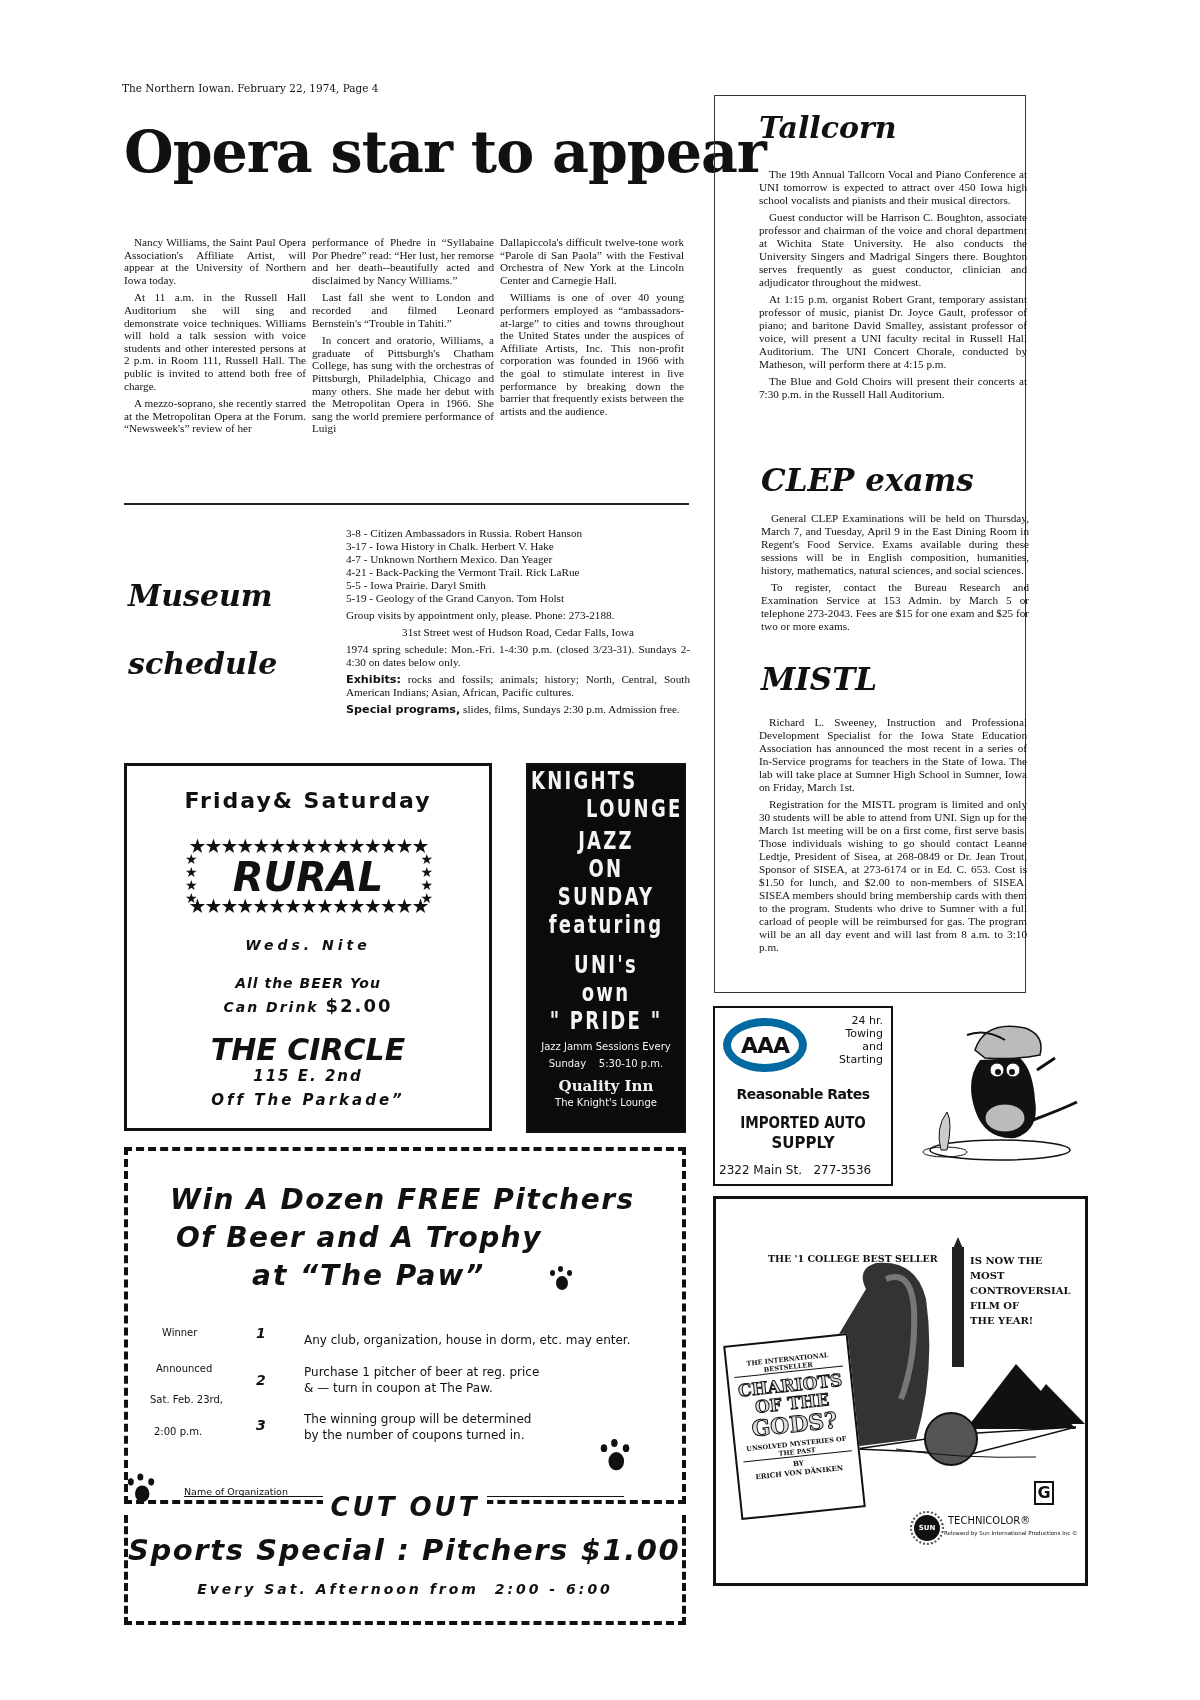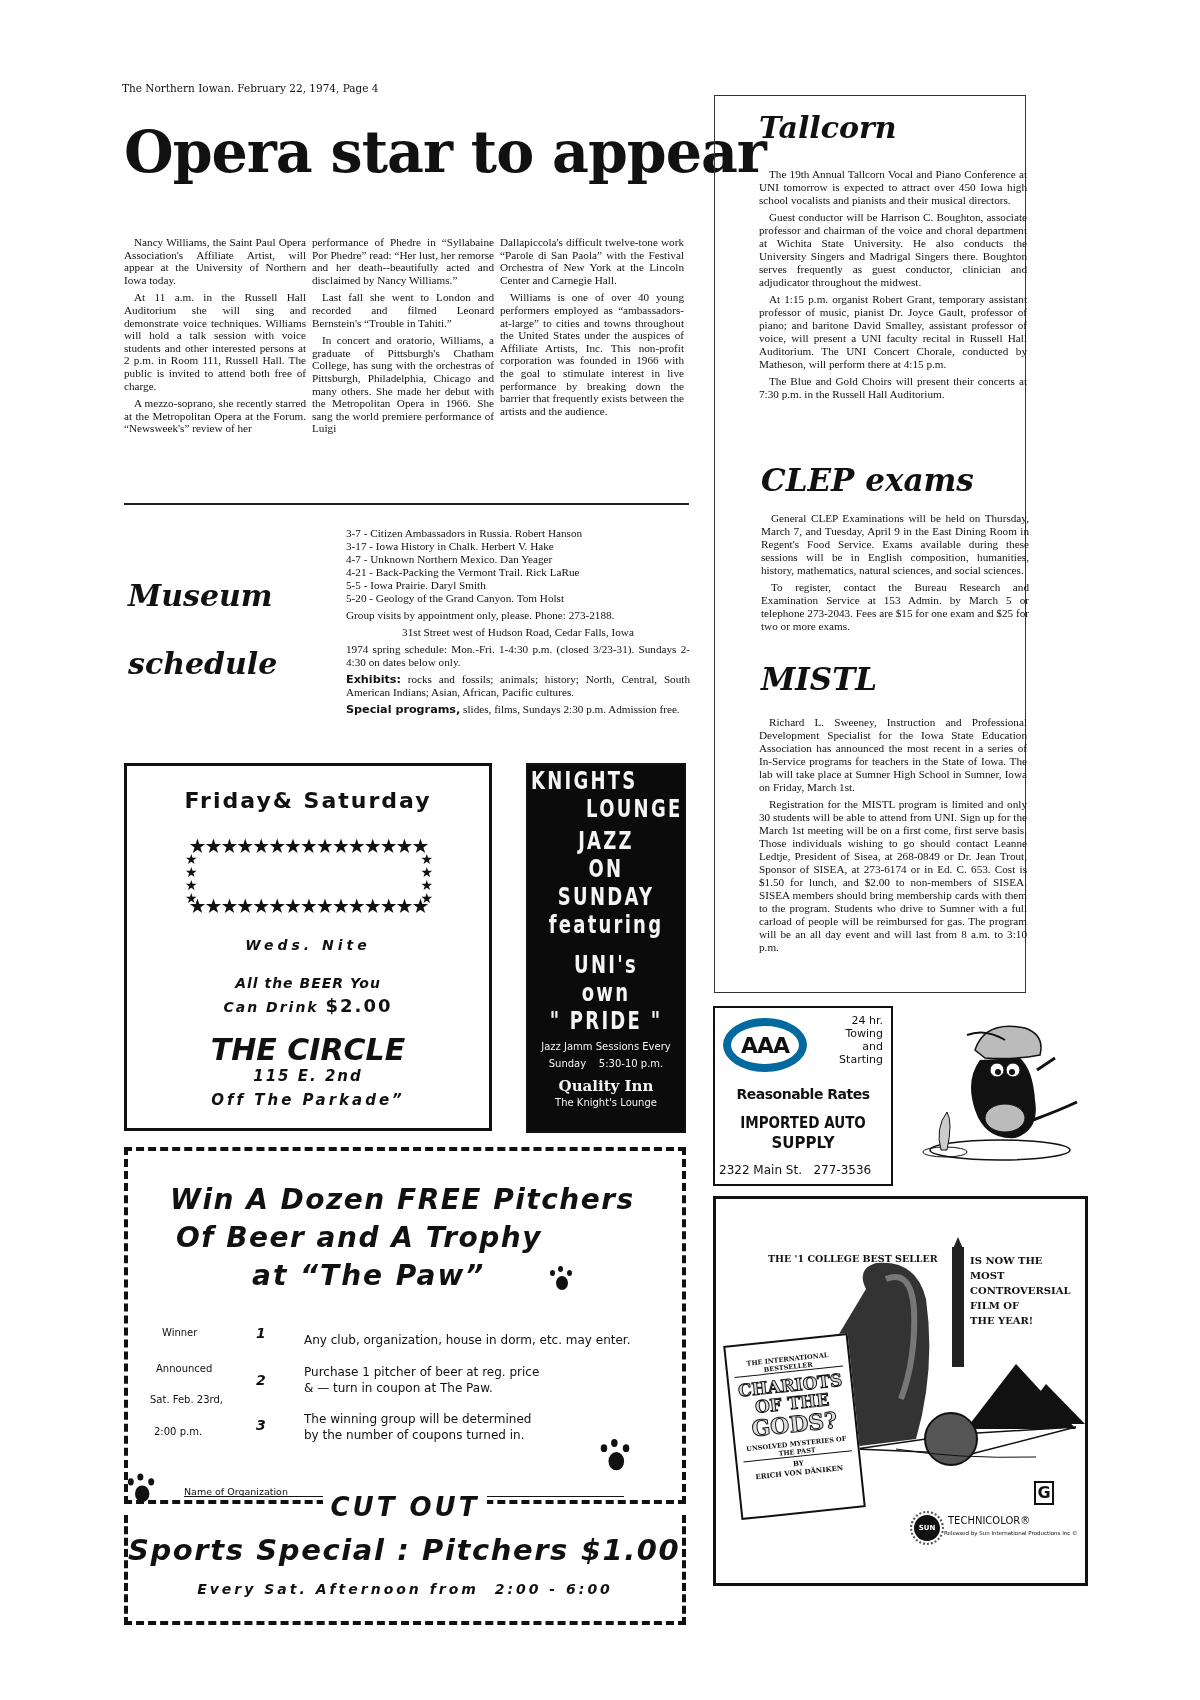--- a/index.html
+++ b/index.html
@@ -52,26 +52,26 @@
   <p style="text-indent:0">Dallapiccola's difficult twelve-tone work “Parole di San Paola” with the Festival Orchestra of New York at the Lincoln Center and Carnegie Hall.</p>
   <p>Williams is one of over 40 young performers employed as “ambassadors-at-large” to cities and towns throughout the United States under the auspices of Affiliate Artists, Inc. This non-profit corporation was founded in 1966 with the goal to stimulate interest in live performance by breaking down the barrier that frequently exists between the artists and the audience.</p>
 </div>
 
 <div class="abs rule" style="left:124px; top:503px; width:565px;"></div>
 
 <div class="abs museum-title" style="left:128px; top:578px;">Museum</div>
 <div class="abs museum-title" style="left:128px; top:646px;">schedule</div>
 
 <div class="abs museum-list" style="left:346px; top:527px; width:344px;">
-  <div class="item">3-7 - Citizen Ambassadors in Russia. Robert Hanson</div>
+  <div class="item">3-8 - Citizen Ambassadors in Russia. Robert Hanson</div>
   <div class="item">3-17 - Iowa History in Chalk. Herbert V. Hake</div>
   <div class="item">4-7 - Unknown Northern Mexico. Dan Yeager</div>
   <div class="item">4-21 - Back-Packing the Vermont Trail. Rick LaRue</div>
   <div class="item">5-5 - Iowa Prairie. Daryl Smith</div>
-  <div class="item">5-20 - Geology of the Grand Canyon. Tom Holst</div>
+  <div class="item">5-19 - Geology of the Grand Canyon. Tom Holst</div>
   <p>Group visits by appointment only, please. Phone: 273-2188.</p>
   <p style="text-align:center">31st Street west of Hudson Road, Cedar Falls, Iowa</p>
   <p>1974 spring schedule: Mon.-Fri. 1-4:30 p.m. (closed 3/23-31). Sundays 2-4:30 on dates below only.</p>
   <p><b class="sans">Exhibits:</b><span> rocks and fossils; animals; history; North, Central, South American Indians; Asian, African, Pacific cultures.</span></p>
   <p><b class="sans">Special programs,</b><span> slides, films, Sundays 2:30 p.m. Admission free.</span></p>
 </div>
 
 <div class="abs rbox">
   <div class="rhead" style="position:absolute; left:44px; top:14px; font-size:30px;">Tallcorn</div>
   <div class="rtext" style="position:absolute; left:44px; top:72px; width:268px;">
@@ -98,20 +98,21 @@
     <div class="stars" style="position:absolute; top:0; left:0; width:250px; text-align:center;">★★★★★★★★★★★★★★★</div>
     <div class="stars" style="position:absolute; top:60px; left:0; width:250px; text-align:center;">★★★★★★★★★★★★★★★</div>
     <div class="stars" style="position:absolute; top:16px; left:2px; white-space:pre; font-size:14px; line-height:13px;">★
 ★
 ★
 ★</div>
     <div class="stars" style="position:absolute; top:16px; right:2px; white-space:pre; font-size:14px; line-height:13px;">★
 ★
 ★
 ★</div>
+    <div style="position:absolute; top:18px; left:0; width:250px; font-size:40px; font-style:italic; line-height:44px;">RURAL</div>
   </div>
   <div style="margin-top:20px; font-size:14px; letter-spacing:4px; font-style:italic;">Weds. Nite</div>
   <div style="margin-top:22px; font-size:14px; font-style:italic; letter-spacing:1px;">All the BEER You</div>
   <div style="margin-top:4px; font-size:14px; font-style:italic; letter-spacing:2px;"><span>Can Drink</span> <span style="font-size:18px; font-style:normal;">$2.00</span></div>
   <div style="margin-top:16px; font-size:30px; font-style:italic;">THE CIRCLE</div>
   <div style="font-size:15px; font-style:italic; letter-spacing:2px;">115 E. 2nd</div>
   <div style="margin-top:6px; font-size:15px; font-style:italic; letter-spacing:3px;">Off The Parkade”</div>
 </div>
 
 <div class="abs knights">

